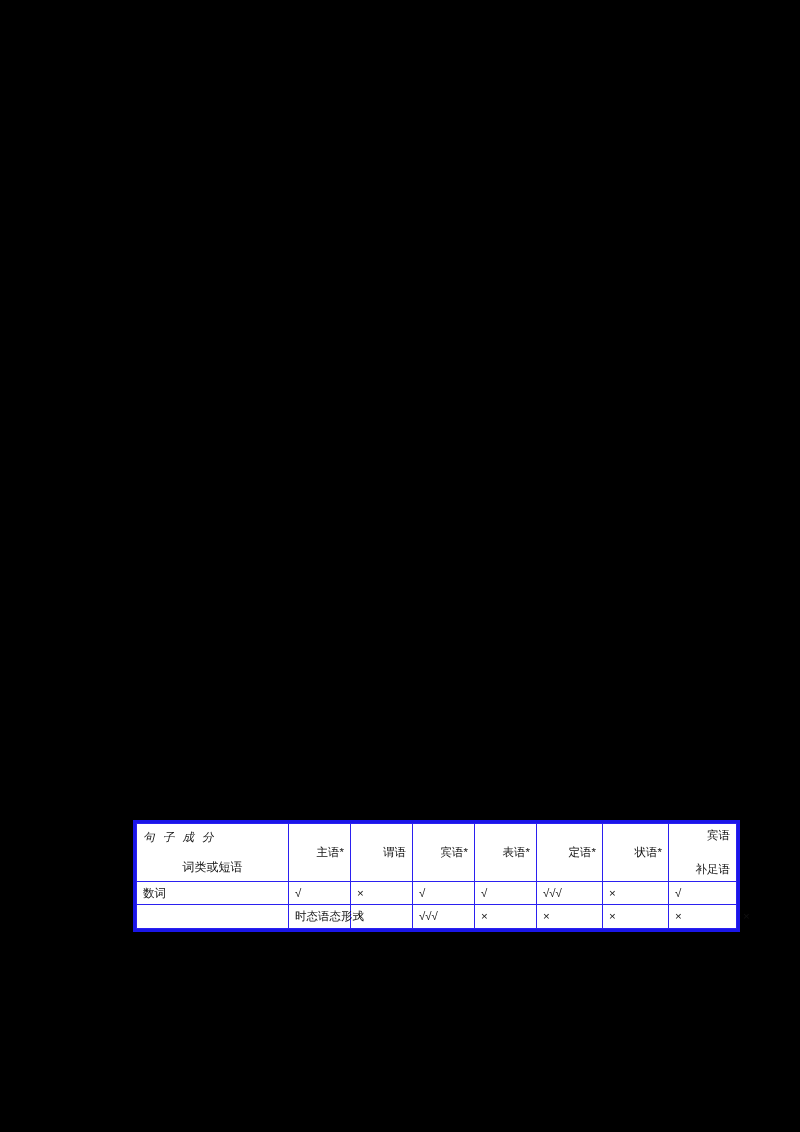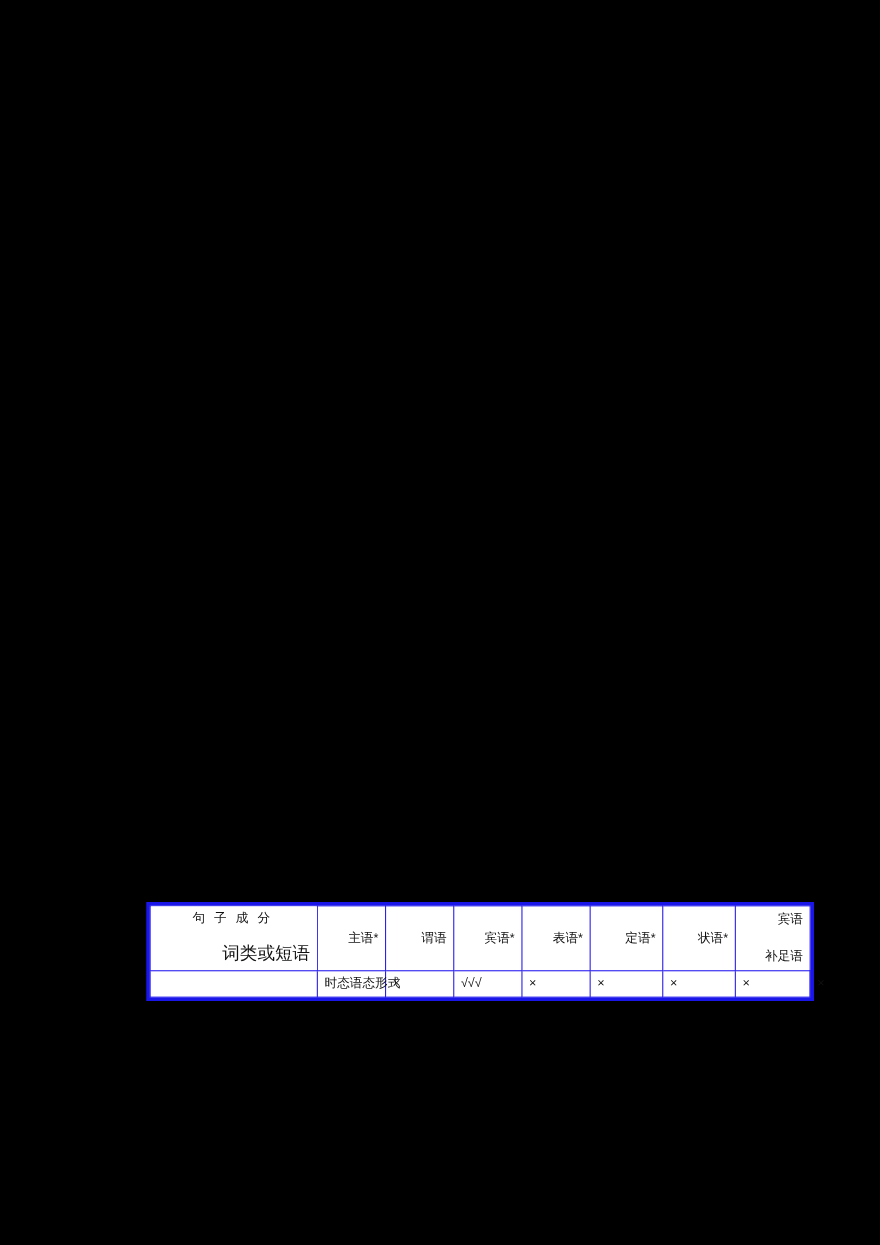--- a/index.html
+++ b/index.html
@@ -63,30 +63,31 @@
   col.c-last  { width: 68px; }
 
   
   td.corner {
     height: 58px;
     padding: 3px 5px 3px 4px;
     position: relative;
   }
   .corner-top {
     display: block;
-    text-align: center;
+    text-align: left;
     letter-spacing: 2.5px;
     font-size: 11.5px;
     padding-right: 2px;
     white-space: nowrap;
+    font-style: italic;
   }
   .corner-bottom {
     display: block;
-    text-align: right;
-    font-size: 16px;
+    text-align: center;
+    font-size: 12px;
     margin-top: 16px;
     white-space: nowrap;
   }
 
   td.head {
     height: 58px;
     font-size: 11.5px;
     vertical-align: middle;
     text-align: right;
     padding-left: 7px;
@@ -166,20 +167,30 @@
           </td>
           <td class="head">
             <span class="hl">宾语</span>
             <span class="hl">补足语</span>
           </td>
         </tr>
 
 
 
 
+        <tr>
+          <td class="rowlabel">数词</td>
+          <td class="val">√</td>
+          <td class="val">×</td>
+          <td class="val">√</td>
+          <td class="val">√</td>
+          <td class="val">√√√</td>
+          <td class="val">×</td>
+          <td class="val">√</td>
+        </tr>
 
         <tr>
           <td class="stub"></td>
           <td class="sublabel">时态语态形式</td>
           <td class="val">×</td>
           <td class="val">√√√</td>
           <td class="val">×</td>
           <td class="val">×</td>
           <td class="val">×</td>
           <td class="val">×</td>

